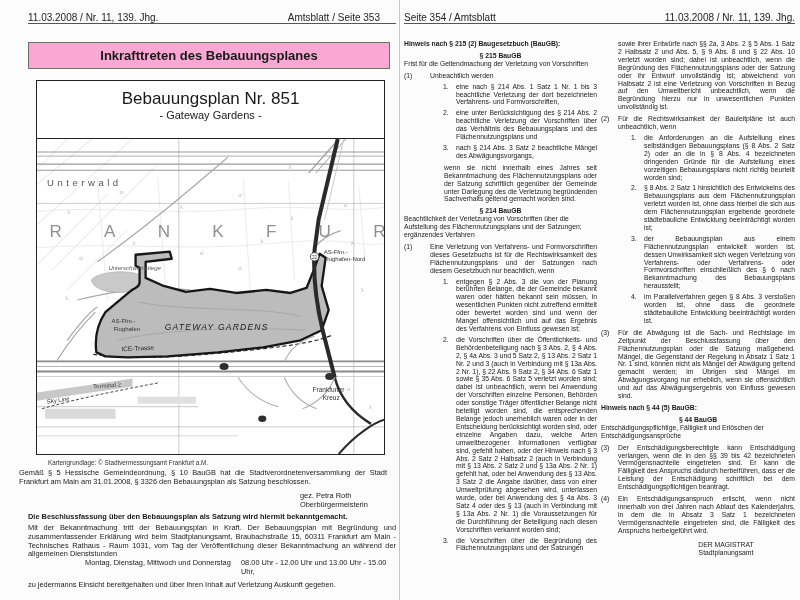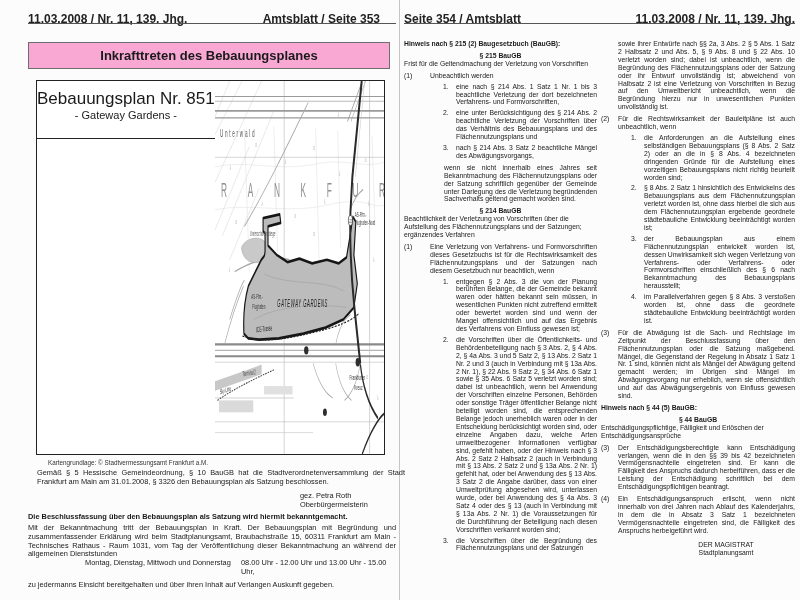--- a/index.html
+++ b/index.html
@@ -2,34 +2,34 @@
 <html><head>
 <meta charset="utf-8">
 <style>
   html,body{margin:0;padding:0;}
   body{width:800px;height:600px;position:relative;overflow:hidden;background:#fcfcfc;
        font-family:"Liberation Sans",sans-serif;color:#1a1a1a;}
   .page{position:absolute;top:0;height:600px;}
   #pageL{left:0;width:400px;}
   #pageR{left:400px;width:400px;}
   .psep{position:absolute;left:399px;top:0;height:600px;border-left:1px solid #c6c6c6;}
-  .hdr{position:absolute;top:12px;font-size:12px;color:#222;white-space:nowrap;font-weight:bold;}
+  .hdr{position:absolute;top:12px;font-size:10px;color:#222;white-space:nowrap;}
   .rule{position:absolute;top:23px;border-top:1px solid #555;}
   
   .titlebar{position:absolute;left:28px;top:42px;width:360px;height:25px;background:#f9a8d4;
             border:1px solid #6e6e6e;text-align:center;font-weight:bold;font-size:13px;line-height:25px;}
   .mapbox{position:absolute;left:36px;top:80px;width:349px;height:375px;border:1.5px solid #222;
-          background:#fff;box-sizing:border-box;display:flex;flex-direction:row;}
+          background:#fff;box-sizing:border-box;display:flex;flex-direction:column;}
   .maptitle{height:57px;border-bottom:1.5px solid #222;text-align:center;flex:0 0 auto;}
   .mt1{font-size:17px;margin-top:8px;}
   .mt2{font-size:11px;margin-top:0;}
   .mapsvg{flex:1 1 auto;width:100%;display:block;}
   .caption{position:absolute;left:48px;top:459px;font-size:6.3px;color:#333;}
   .t1{font-size:7.4px;line-height:8.8px;text-align:justify;}
-  .p1{position:absolute;left:37px;top:469px;width:368px;}
+  .p1{position:absolute;left:19px;top:469px;width:368px;}
   .sig{position:absolute;left:300px;top:492px;font-size:7.4px;line-height:8.8px;}
   .p2{position:absolute;left:28px;top:513px;width:368px;font-weight:bold;}
   .p3{position:absolute;left:28px;top:524px;width:368px;}
   .hours{position:absolute;left:56px;top:559px;font-size:7.4px;line-height:8.8px;}
   .hrow{display:flex;}
   .hd{width:158px;padding-left:29px;}
   .p4{position:absolute;left:28px;top:581px;width:368px;}
   
   .col{position:absolute;top:40px;font-size:6.8px;line-height:7.9px;}
   #col1{left:4px;width:193px;}
@@ -205,21 +205,21 @@
     <div>Oberbürgermeisterin</div>
   </div>
   <div class="t1 p2">Die Beschlussfassung über den Bebauungsplan als Satzung wird hiermit bekanntgemacht.</div>
   <div class="t1 p3">Mit der Bekanntmachung tritt der Bebauungsplan in Kraft. Der Bebauungsplan mit Begründung und zusammenfassender Erklärung wird beim Stadtplanungsamt, Braubachstraße 15, 60311 Frankfurt am Main - Technisches Rathaus - Raum 1031, vom Tag der Veröffentlichung dieser Bekanntmachung an während der allgemeinen Dienststunden</div>
   <div class="hours">
     <div class="hrow">
       <span class="hd">Montag, Dienstag, Mittwoch und Donnerstag</span>
       <span>08.00 Uhr - 12.00 Uhr und 13.00 Uhr - 15.00 Uhr,</span>
     </div>
   </div>
-  <div class="t1 p4">zu jedermanns Einsicht bereitgehalten und über ihren Inhalt auf Verlangen Auskunft gegeben.</div>
+  <div class="t1 p4">zu jedermanns Einsicht bereitgehalten und über ihren Inhalt auf Verletzung Auskunft gegeben.</div>
 </div>
 
 <div class="page" id="pageR">
   <div class="hdr" style="left:4px;">Seite 354 / Amtsblatt</div>
   <div class="hdr" style="right:5px;">11.03.2008 / Nr. 11, 139. Jhg.</div>
   <div class="rule" style="left:4px;right:5px;"></div>
 
   <div class="col" id="col1">
     <div class="b">Hinweis nach § 215 (2) Baugesetzbuch (BauGB):</div>
     <div class="b ctr mt">§ 215 BauGB</div>

